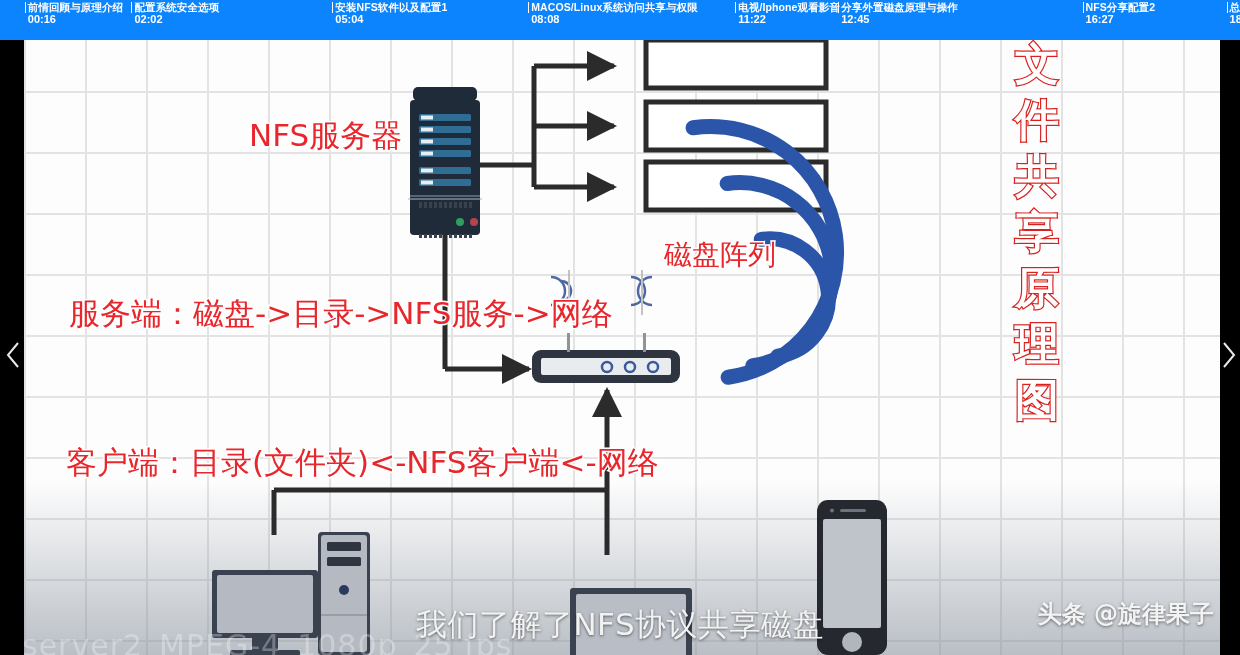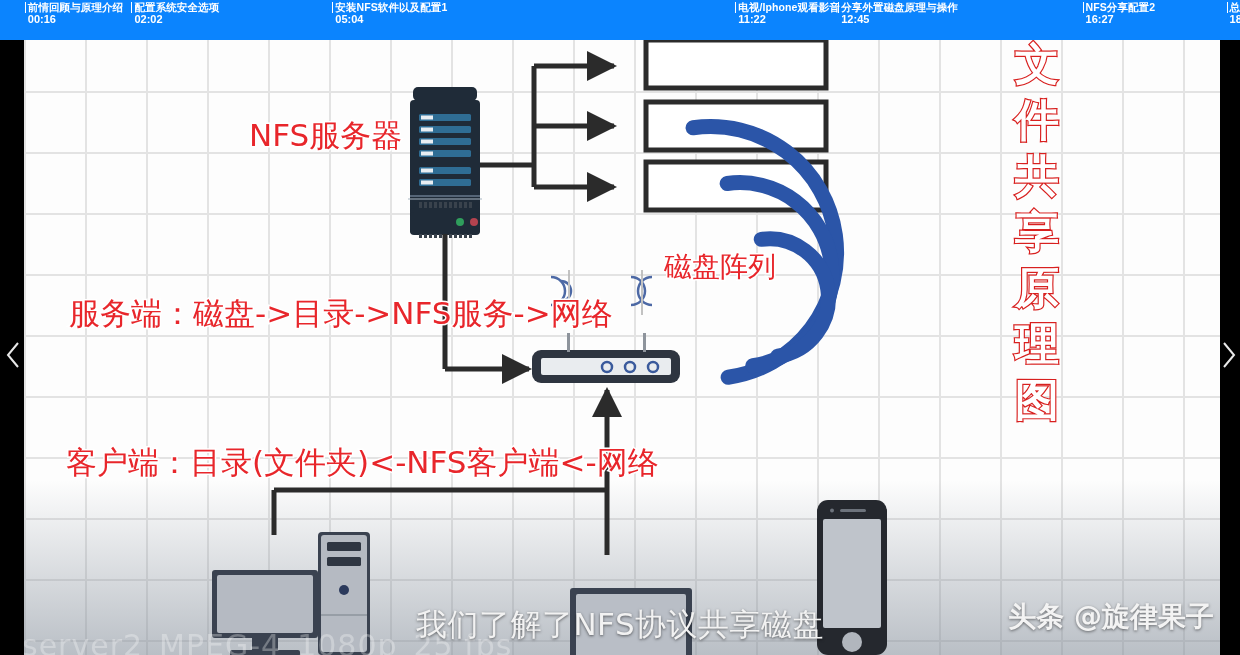--- a/index.html
+++ b/index.html
@@ -55,21 +55,21 @@
   .redtext {
     position:absolute; color:#e8262b; font-weight:normal;
     font-family:"DejaVu Sans","Liberation Sans",sans-serif;
     -webkit-text-stroke:3px #ffffff;
     paint-order:stroke fill;
     text-shadow:
       0 0 0 #fff;
     white-space:nowrap; z-index:14;
   }
   #lbl-nfs-server { left:225px; top:85px; font-size:31px; }
-  #lbl-disk-array { left:640px; top:218px; font-size:28px; }
+  #lbl-disk-array { left:640px; top:206px; font-size:28px; }
   #lbl-server-flow { left:45px; top:263px; font-size:31px; }
   #lbl-client-flow { left:42px; top:412px; font-size:31px; }
 
   
   #vtitle {
     position:absolute; left:1005px; top:42px; width:64px; z-index:14;
     display:flex; flex-direction:column; align-items:center; gap:12px;
   }
   #vtitle span {
     font-size:44px; line-height:1; font-weight:bold;
@@ -82,21 +82,21 @@
   
   #subtitle {
     position:absolute; left:0; top:604px; width:1240px; text-align:center;
     color:#f2f2f2; font-size:31px; font-weight:400; z-index:25;
     font-family:"DejaVu Sans","Liberation Sans",sans-serif;
     text-shadow:0 1px 3px rgba(0,0,0,.55);
     letter-spacing:.5px;
   }
   #watermark {
     position:absolute; right:26px; top:598px; z-index:25;
-    color:#f3f3f3; font-size:28px; font-weight:bold;
+    color:#f3f3f3; font-size:24px; font-weight:bold;
     font-family:"DejaVu Sans","Liberation Sans",sans-serif;
     text-shadow:0 1px 3px rgba(0,0,0,.5);
     white-space:nowrap;
   }
   #ghost-filename {
     position:absolute; left:22px; top:628px; z-index:20;
     color:rgba(255,255,255,.30); font-size:30px; letter-spacing:1px;
     font-family:"DejaVu Sans","Liberation Sans",sans-serif;
     white-space:nowrap; pointer-events:none;
   }
@@ -111,20 +111,24 @@
         <span class="ctitle">前情回顾与原理介绍</span>
         <span class="ctime">00:16</span>
       </div>
       <div class="chapter" style="left: 10.6%;">
         <span class="ctitle">配置系统安全选项</span>
         <span class="ctime">02:02</span>
       </div>
       <div class="chapter" style="left: 26.8%;">
         <span class="ctitle">安装NFS软件以及配置1</span>
         <span class="ctime">05:04</span>
+      </div>
+      <div class="chapter" style="left: 42.6%;">
+        <span class="ctitle">MACOS/Linux系统访问共享与权限</span>
+        <span class="ctime">08:08</span>
       </div>
       <div class="chapter" style="left: 59.3%;">
         <span class="ctitle">电视/Iphone观看影音</span>
         <span class="ctime">11:22</span>
       </div>
       <div class="chapter" style="left: 67.6%;">
         <span class="ctitle">分享外置磁盘原理与操作</span>
         <span class="ctime">12:45</span>
       </div>
       <div class="chapter" style="left: 87.3%;">

